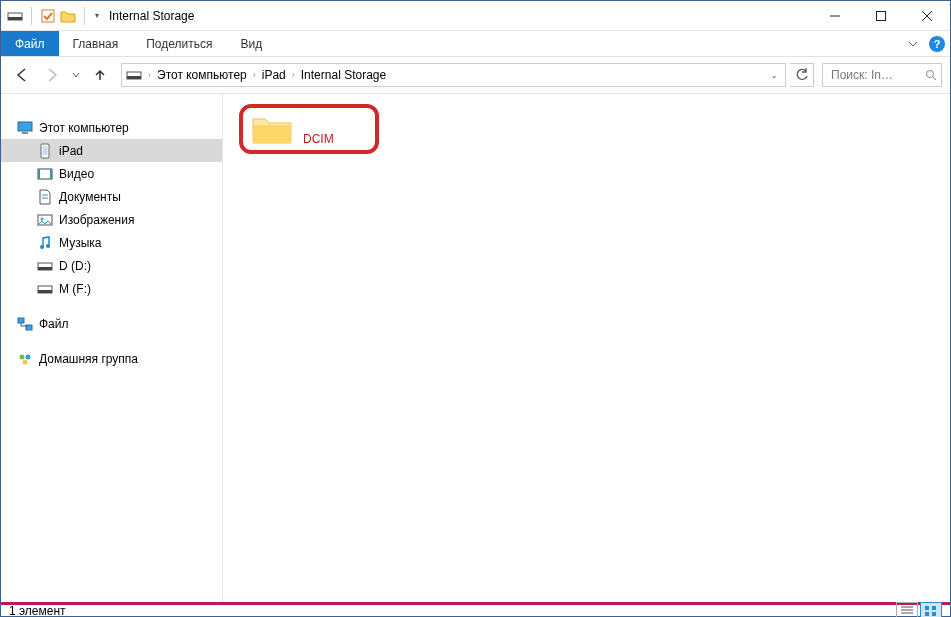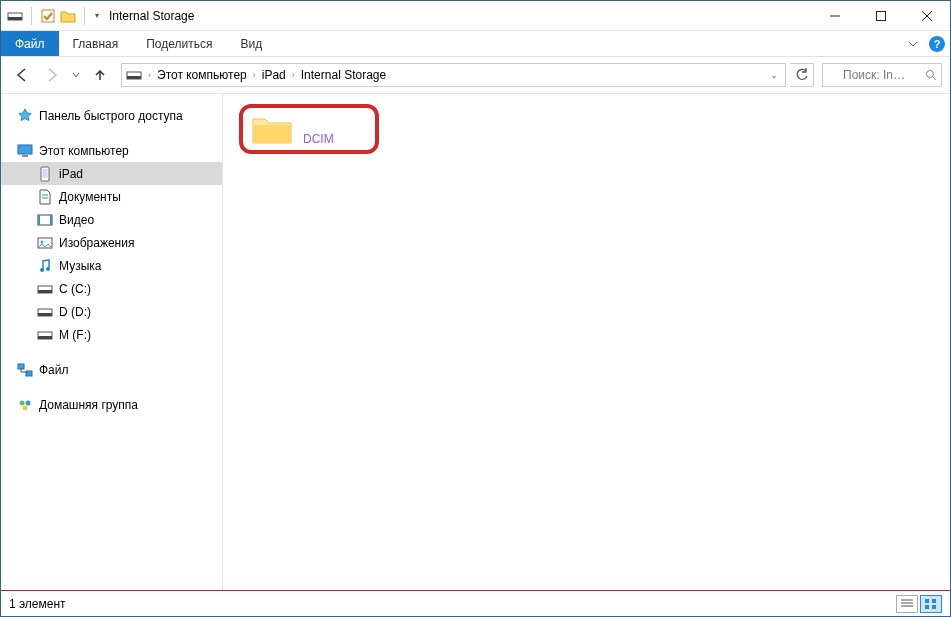--- a/index.html
+++ b/index.html
@@ -20,33 +20,33 @@
 .help-circle { width: 16px; height: 16px; border-radius: 50%; background: #1e88e5; color: #fff; font-weight: bold; font-size: 11px; display: flex; align-items: center; justify-content: center; }
 .navrow { height: 36px; display: flex; align-items: center; padding: 0 8px; gap: 4px; background: #fff; }
 .navbtn { width: 26px; height: 26px; display: flex; align-items: center; justify-content: center; color: #555; }
 .navbtn.disabled { color: #bbb; }
 .addressbar { flex: 1; height: 24px; border: 1px solid #ccc; display: flex; align-items: center; padding: 0 2px; margin: 0 4px; background: #fff; }
 .addressbar .crumb { padding: 0 2px; display: flex; align-items: center; gap: 2px; }
 .addressbar .sep { padding: 0 4px; color: #888; font-size: 9px; }
 .addr-tail { margin-left: auto; display: flex; align-items: center; }
 .addr-drop { width: 18px; display: flex; align-items: center; justify-content: center; color: #555; font-size: 8px; }
 .refresh { width: 24px; height: 24px; border: 1px solid #ccc; border-left: none; display: flex; align-items: center; justify-content: center; color: #555; }
-.searchbox { width: 120px; height: 24px; border: 1px solid #ccc; display: flex; align-items: center; margin-left: 4px; padding: 0 20px; color: #7a7a7a; position: relative; overflow: hidden; }
+.searchbox { width: 120px; height: 24px; border: 1px solid #ccc; display: flex; align-items: center; margin-left: 4px; padding: 0 8px; color: #7a7a7a; position: relative; overflow: hidden; }
 .searchbox .mag { position: absolute; right: 4px; color: #888; }
 .body { flex: 1; display: flex; min-height: 0; border-top: 1px solid #e5e5e5; }
 .sidebar { width: 222px; border-right: 1px solid #e5e5e5; padding: 10px 0 0 0; overflow: auto; }
 .tree-item { display: flex; align-items: center; height: 23px; padding-left: 16px; gap: 6px; cursor: default; }
 .tree-item.level1 { padding-left: 36px; }
 .tree-item.selected { background: #d9d9d9; }
 .tree-label { color: #000; white-space: nowrap; }
 .tree-gap { height: 12px; }
 .content { flex: 1; position: relative; padding: 10px; }
 .folder-item { width: 140px; height: 50px; display: flex; align-items: center; gap: 10px; padding: 4px 8px; border: 4px solid #cf2a27; border-radius: 12px; margin-left: 6px; }
-.folder-name { color: #8b5cf6; margin-top: 20px; }
-.statusbar { height: 26px; border-top: 1px solid #be185d; display: flex; align-items: center; padding: 5px 8px; }
+.folder-name { color: #b91c1c; margin-top: 20px; }
+.statusbar { height: 14px; border-top: 3px solid #be185d; display: flex; align-items: center; padding: 5px 8px; }
 .statusbar .views { margin-left: auto; display: flex; gap: 2px; }
 .viewbtn { width: 22px; height: 18px; border: 1px solid #adadad; display: flex; align-items: center; justify-content: center; color: #555; }
 .viewbtn.active { background: #cde6f7; border-color: #2a8dd4; }
 svg { display: block; }
 </style>
 </head>
 <body>
 
 <div class="window">
 
@@ -166,28 +166,20 @@
             <line x1="8" y1="8" x2="11" y2="11" stroke="#888"></line>
           </svg>
       </span>
     </div>
   </div>
 
   <div class="body">
 
     <div class="sidebar">
 
-      <div class="tree-item">
-        <span>
-            <svg width="16" height="16">
-              <path d="M8 1 l2 4 4 .5 -3 3 1 4 -4 -2 -4 2 1 -4 -3 -3 4 -.5 z" fill="#4fb6e8" stroke="#1e88c9"></path>
-            </svg>
-          </span>
-        <span class="tree-label">Панель быстрого доступа</span>
-      </div>
 
       <div class="tree-gap"></div>
 
       <div class="tree-item">
         <span>
             <svg width="16" height="16">
               <rect x="1" y="2" width="14" height="9" fill="#3ca0e7" stroke="#1e6fab"></rect>
               <rect x="5" y="12" width="6" height="2" fill="#888"></rect>
             </svg>
           </span>
@@ -195,69 +187,60 @@
       </div>
 
       <div class="tree-item level1 selected">
         <span>
             <svg width="16" height="16">
               <rect x="4" y="1" width="8" height="14" rx="1" fill="#fff" stroke="#666"></rect>
               <rect x="5.5" y="3" width="5" height="9" fill="#cde"></rect>
             </svg>
           </span>
         <span class="tree-label">iPad</span>
+      </div>
+      <div class="tree-item level1">
+        <span>
+            <svg width="16" height="16">
+              <rect x="1" y="3" width="14" height="10" fill="#fff" stroke="#444"></rect>
+              <rect x="1" y="3" width="2" height="10" fill="#39a"></rect>
+              <rect x="13" y="3" width="2" height="10" fill="#39a"></rect>
+            </svg>
+          </span>
+        <span class="tree-label">Видео</span>
       </div>
       <div class="tree-item level1">
         <span>
             <svg width="16" height="16">
               <path d="M3 1 h7 l3 3 v11 h-10 z" fill="#fff" stroke="#555"></path>
               <line x1="5" y1="6" x2="11" y2="6" stroke="#39a"></line>
               <line x1="5" y1="9" x2="11" y2="9" stroke="#39a"></line>
             </svg>
           </span>
         <span class="tree-label">Документы</span>
       </div>
       <div class="tree-item level1">
         <span>
             <svg width="16" height="16">
-              <rect x="1" y="3" width="14" height="10" fill="#fff" stroke="#444"></rect>
-              <rect x="1" y="3" width="2" height="10" fill="#39a"></rect>
-              <rect x="13" y="3" width="2" height="10" fill="#39a"></rect>
-            </svg>
-          </span>
-        <span class="tree-label">Видео</span>
-      </div>
-      <div class="tree-item level1">
-        <span>
-            <svg width="16" height="16">
               <rect x="1" y="3" width="14" height="10" fill="#fff" stroke="#555"></rect>
               <circle cx="5" cy="7" r="1.5" fill="#39a0d7"></circle>
               <path d="M1 13 l4 -4 3 3 3 -3 4 4" fill="none" stroke="#39a0d7"></path>
             </svg>
           </span>
         <span class="tree-label">Изображения</span>
       </div>
       <div class="tree-item level1">
         <span>
             <svg width="16" height="16">
               <path d="M6 12 V3 l6 -1 v9" fill="none" stroke="#1e88c9" stroke-width="1.5"></path>
               <circle cx="5" cy="12" r="2" fill="#1e88c9"></circle>
               <circle cx="11" cy="11" r="2" fill="#1e88c9"></circle>
             </svg>
           </span>
         <span class="tree-label">Музыка</span>
-      </div>
-      <div class="tree-item level1">
-        <span>
-            <svg width="16" height="16">
-              <rect x="1" y="5" width="14" height="7" fill="#fff" stroke="#555"></rect>
-              <rect x="1" y="9" width="14" height="3" fill="#444"></rect>
-            </svg>
-          </span>
-        <span class="tree-label">C (C:)</span>
       </div>
       <div class="tree-item level1">
         <span>
             <svg width="16" height="16">
               <rect x="1" y="5" width="14" height="7" fill="#fff" stroke="#555"></rect>
               <rect x="1" y="9" width="14" height="3" fill="#444"></rect>
             </svg>
           </span>
         <span class="tree-label">D (D:)</span>
       </div>

